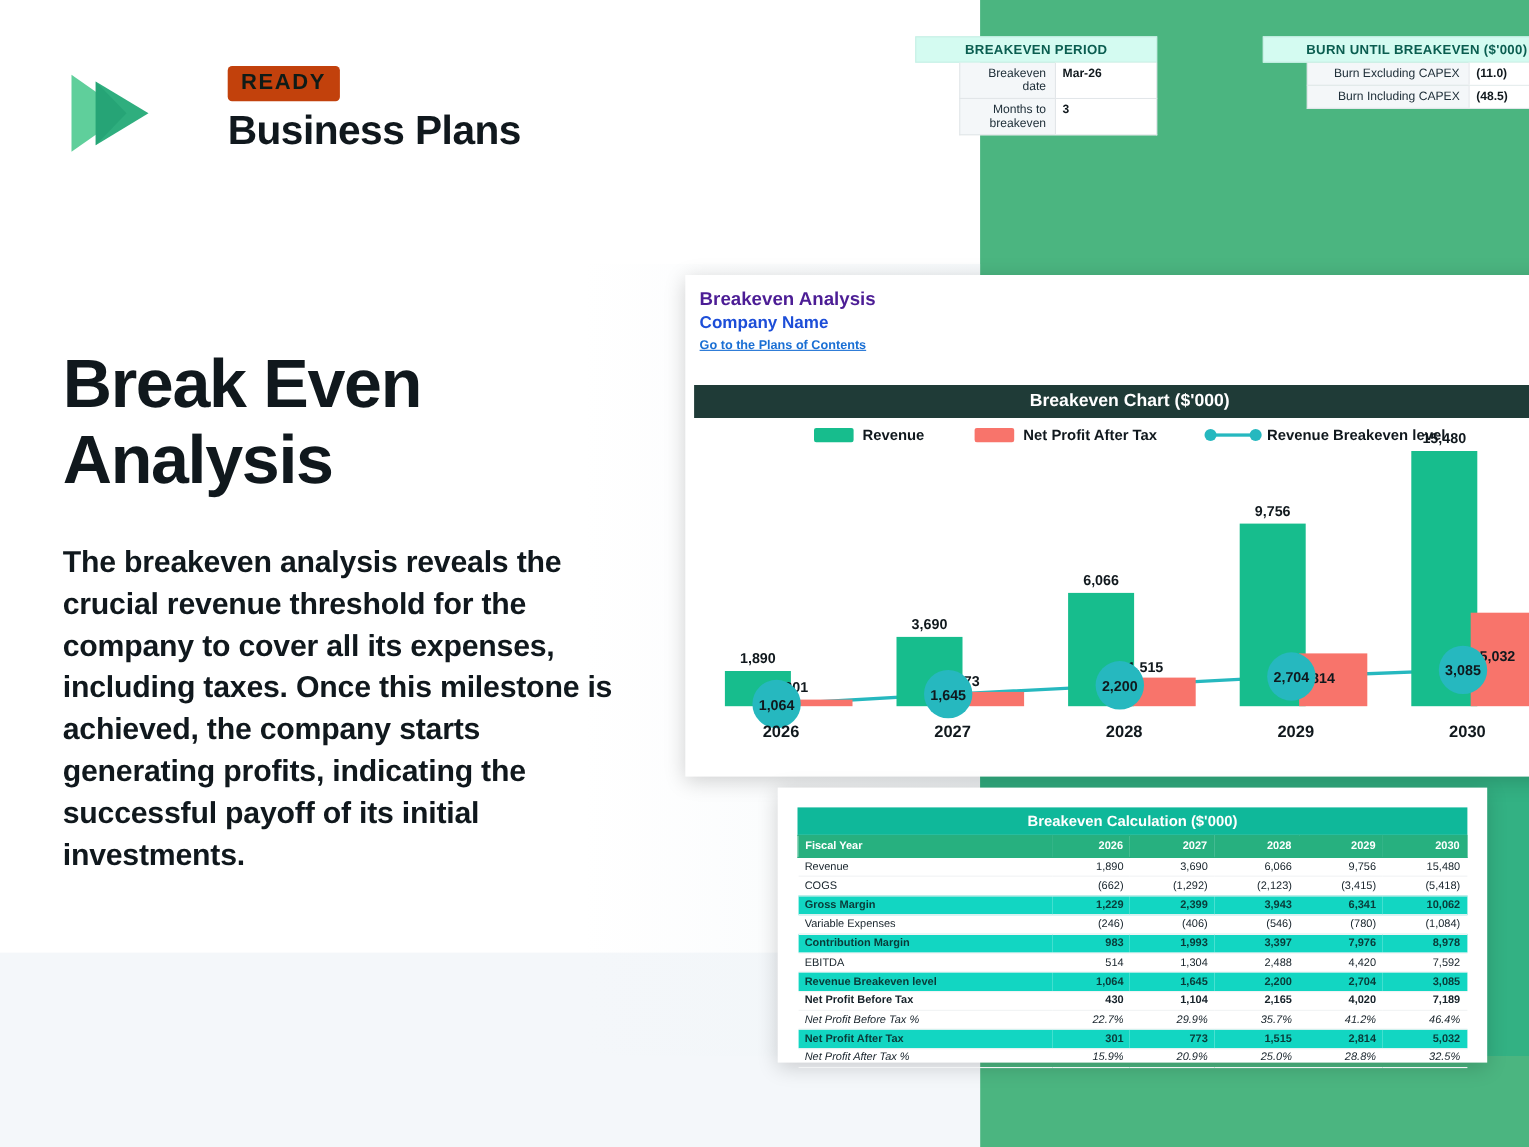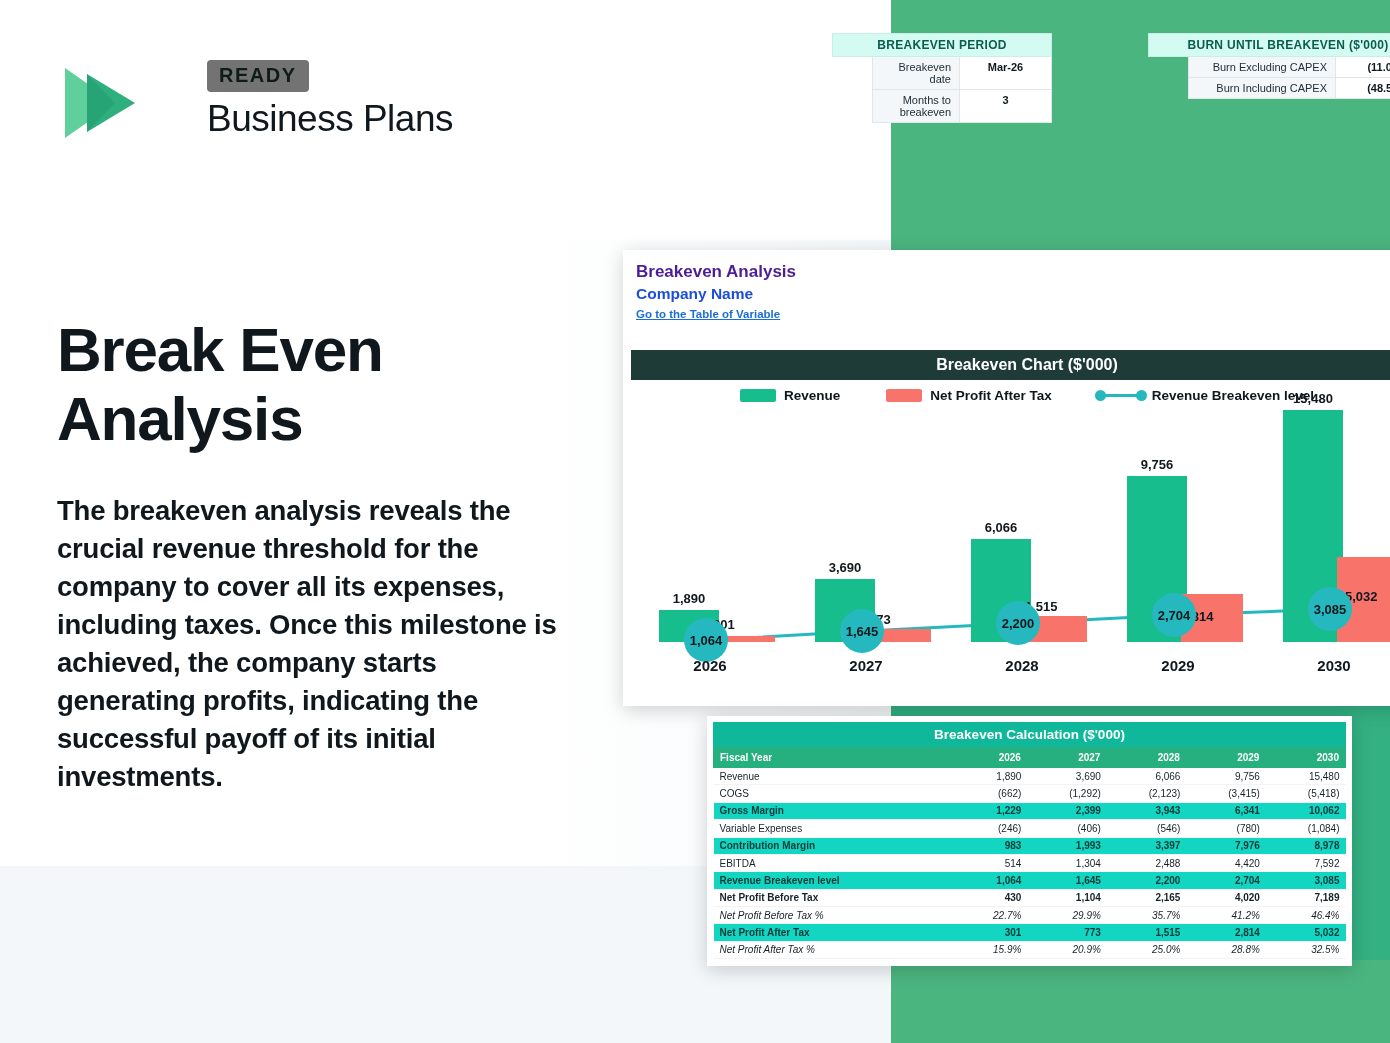--- a/index.html
+++ b/index.html
@@ -27,26 +27,26 @@
   .bg-fade {
     position:absolute; left:530px; top:240px; width:361px; height:720px;
     background:linear-gradient(90deg, rgba(255,255,255,0) 0%, rgba(240,245,248,0.6) 100%);
   }
 
   
   .logo-wrap { position:absolute; left:57px; top:60px; width:420px; height:100px; }
   .logo-mark { position:absolute; left:0; top:0; width:86px; height:86px; }
   .logo-text { position:absolute; left:150px; top:0px; }
   .ready-badge {
-    display:inline-block; background:#737373; color:#0f1b17;
+    display:inline-block; background:#c2410c; color:#0f1b17;
     font-weight:bold; font-size:20px; letter-spacing:1.5px;
     padding:4px 12px 5px 12px; border-radius:4px;
   }
   .brand-name {
-    font-size:37px; font-weight:normal; color:#10181d; letter-spacing:-0.5px;
+    font-size:37px; font-weight:bold; color:#10181d; letter-spacing:-0.5px;
     margin-top:6px;
   }
 
   
   .headline {
     position:absolute; left:57px; top:315px; width:520px;
     font-size:62px; line-height:1.12; font-weight:bold;
     color:#10181d; letter-spacing:-1.2px;
   }
   .paragraph {
@@ -77,21 +77,21 @@
   }
   .panel { position:absolute; font-size:11px; }
   .panel-head {
     background:#d4fbf1; color:#0a5d50; font-weight:bold;
     text-align:center; padding:4px 0; font-size:12px;
     letter-spacing:.3px; border:1px solid #c7efe5;
   }
   .panel-row { display:flex; border:1px solid #e2e6e9; border-top:none; background:#f4f7f9;margin-left:40px; }
   .panel-row .lbl { flex:1; text-align:right; padding:4px 8px; color:#20303a; }
   .panel-row .val {
-    width:92px; text-align:center; padding:4px 6px; font-weight:bold;
+    width:92px; text-align:left; padding:4px 6px; font-weight:bold;
     background:#ffffff; border-left:1px solid #e2e6e9; color:#10181d;
   }
   .panel-bp { left:832px; top:33px; width:220px; }
   .panel-burn { left:1148px; top:33px; width:280px; }
   .panel-burn .val { width:92px; }
 
   .chart-banner {
     position:absolute; left:631px; top:350px; width:792px; height:30px;
     background:#1f3b37; color:#ffffff; font-size:16px; font-weight:bold;
     display:flex; align-items:center; justify-content:center;
@@ -133,21 +133,21 @@
   }
   .x-axis-label {
     position:absolute; bottom:0; width:150px; text-align:center;
     font-size:15px; font-weight:bold; color:#10181d;
   }
   .be-line { position:absolute; left:0; top:0; width:792px; height:262px; pointer-events:none; }
 
   
   .calc-card {
     position:absolute; left:707px; top:716px; width:645px; height:250px;
-    background:#ffffff; box-shadow:0 4px 18px rgba(0,0,0,.18); padding:6px;
+    background:#ffffff; box-shadow:0 4px 18px rgba(0,0,0,.18); padding:18px;
   }
   .calc-banner {
     background:#0fb89a; color:#ffffff; text-align:center;
     font-size:13.5px; font-weight:bold; padding:5px 0;
   }
   table.calc { width:100%; border-collapse:collapse; font-size:10px; }
   table.calc th {
     background:#27b07f; color:#ffffff; font-weight:bold; padding:4px 6px;
     text-align:right; border:1px solid #27b07f;
   }
@@ -181,21 +181,21 @@
   </div>
 </div>
 
 <div class="headline">Break Even Analysis</div>
 <div class="paragraph">The breakeven analysis reveals the crucial revenue threshold for the company to cover all its expenses, including taxes. Once this milestone is achieved, the company starts generating profits, indicating the successful payoff of its initial investments.</div>
 
 <div class="sheet-card">
   <div class="sheet-head">
     <div class="sheet-title">Breakeven Analysis</div>
     <div class="sheet-sub">Company Name</div>
-    <div class="sheet-link">Go to the Table of Variable</div>
+    <div class="sheet-link">Go to the Plans of Contents</div>
   </div>
 </div>
 
 <div class="panel panel-bp">
   <div class="panel-head">BREAKEVEN PERIOD</div>
   <div class="panel-row">
     <div class="lbl">Breakeven date</div>
     <div class="val">Mar-26</div>
   </div>
   <div class="panel-row">

